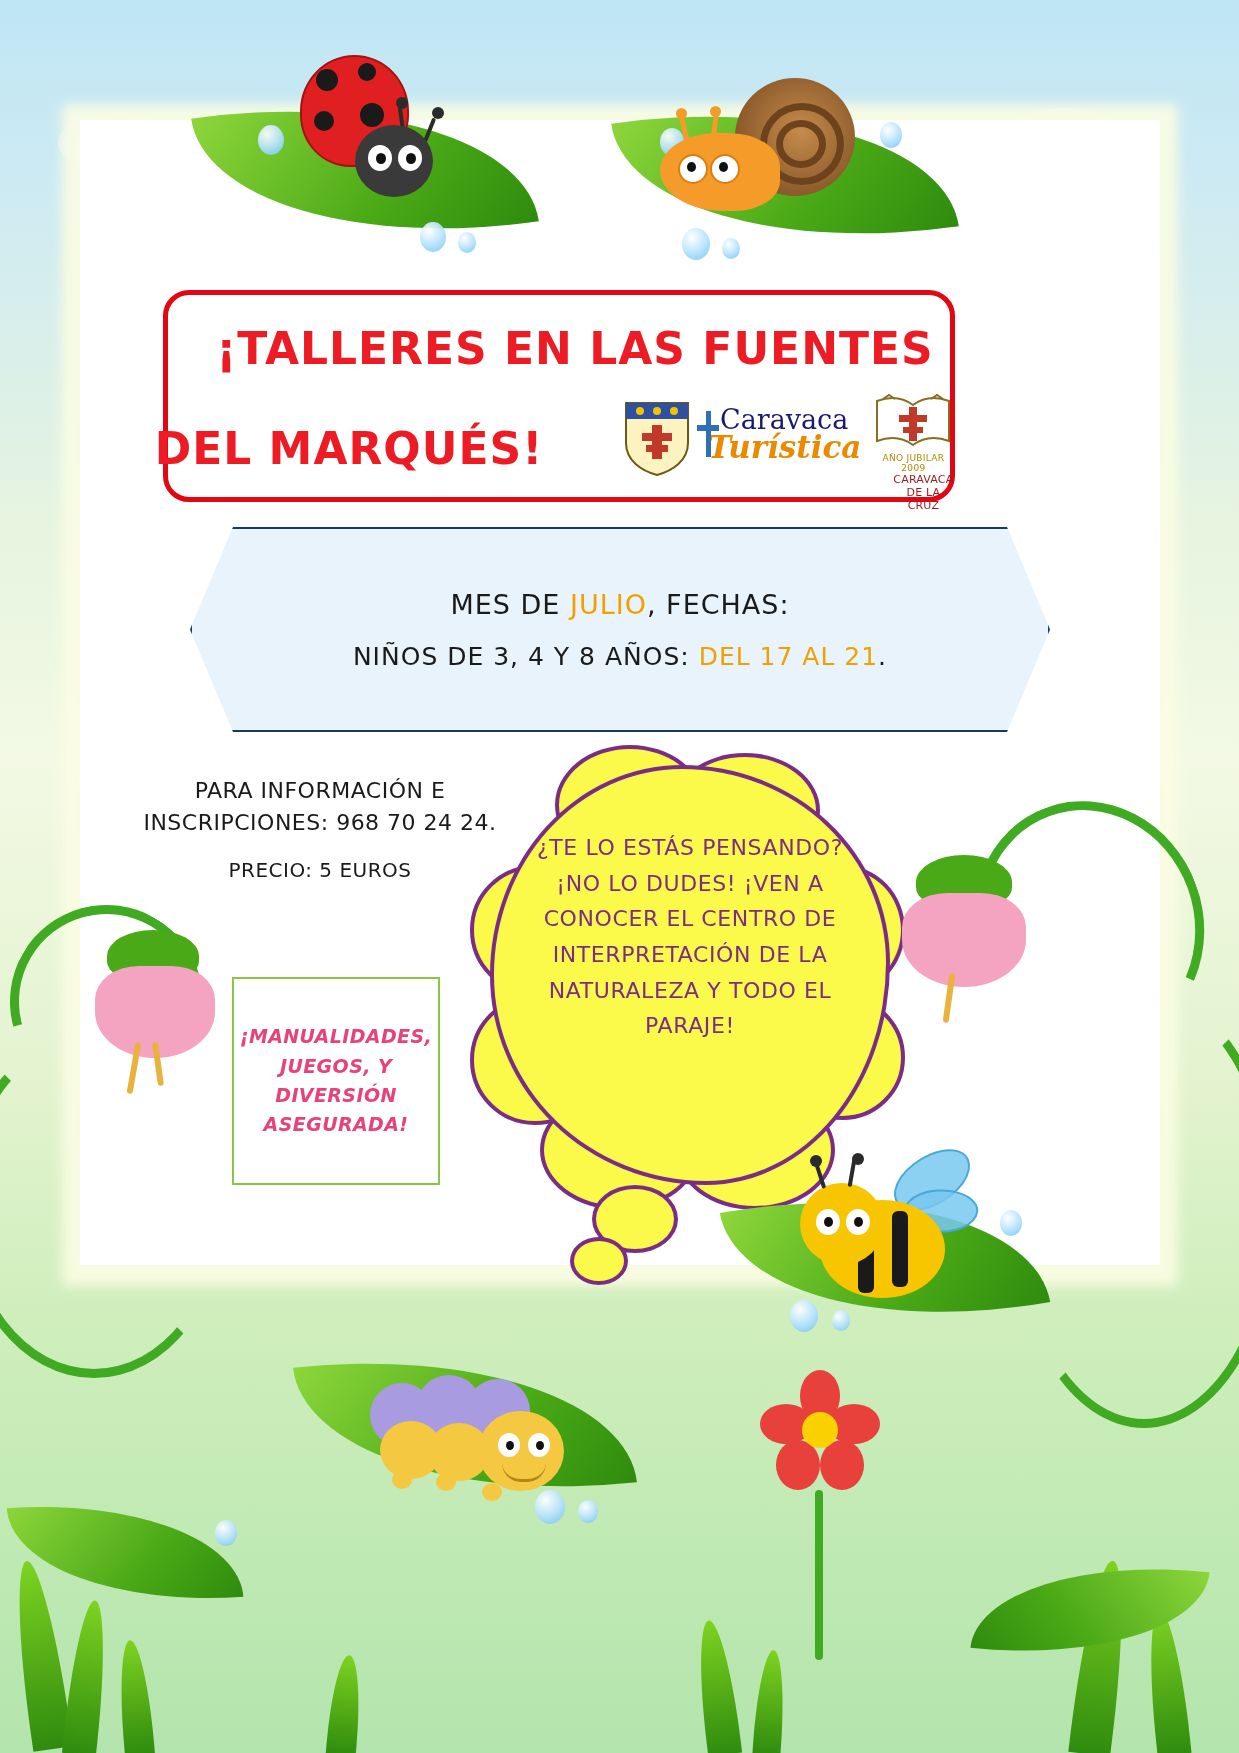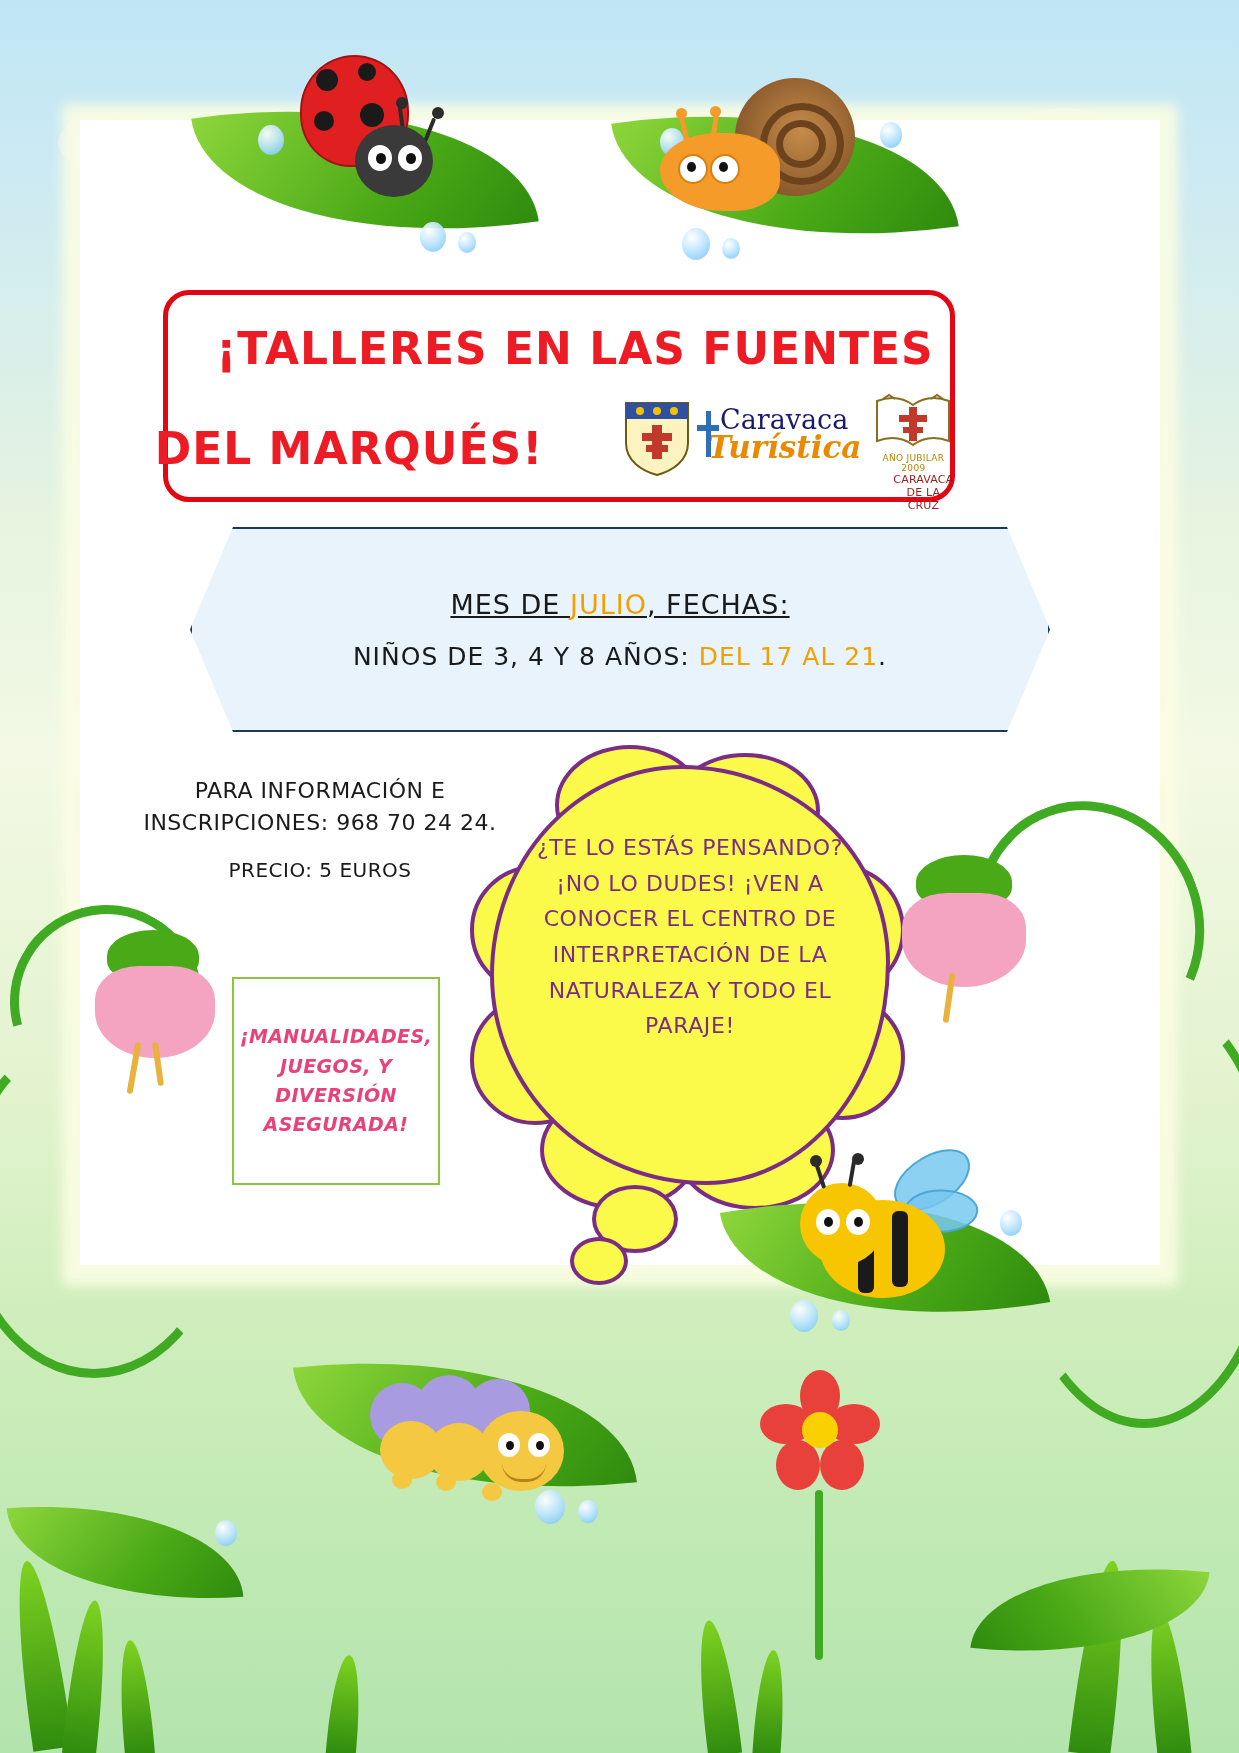--- a/index.html
+++ b/index.html
@@ -144,21 +144,21 @@
     gap: 22px;
   }
   .dates-line {
     color: #1a1a1a;
     font-size: 25px;
     letter-spacing: 1px;
     text-align: center;
     font-family: "DejaVu Sans", sans-serif;
   }
   .hl-orange { color: #f0a000; }
-  #dates-line-1 { font-size: 27px; text-decoration: underline; }
+  #dates-line-1 { font-size: 27px; }
 
   
   #info-block {
     position: absolute;
     left: 120px;
     top: 775px;
     width: 400px;
     text-align: center;
     color: #1a1a1a;
     font-size: 22px;

